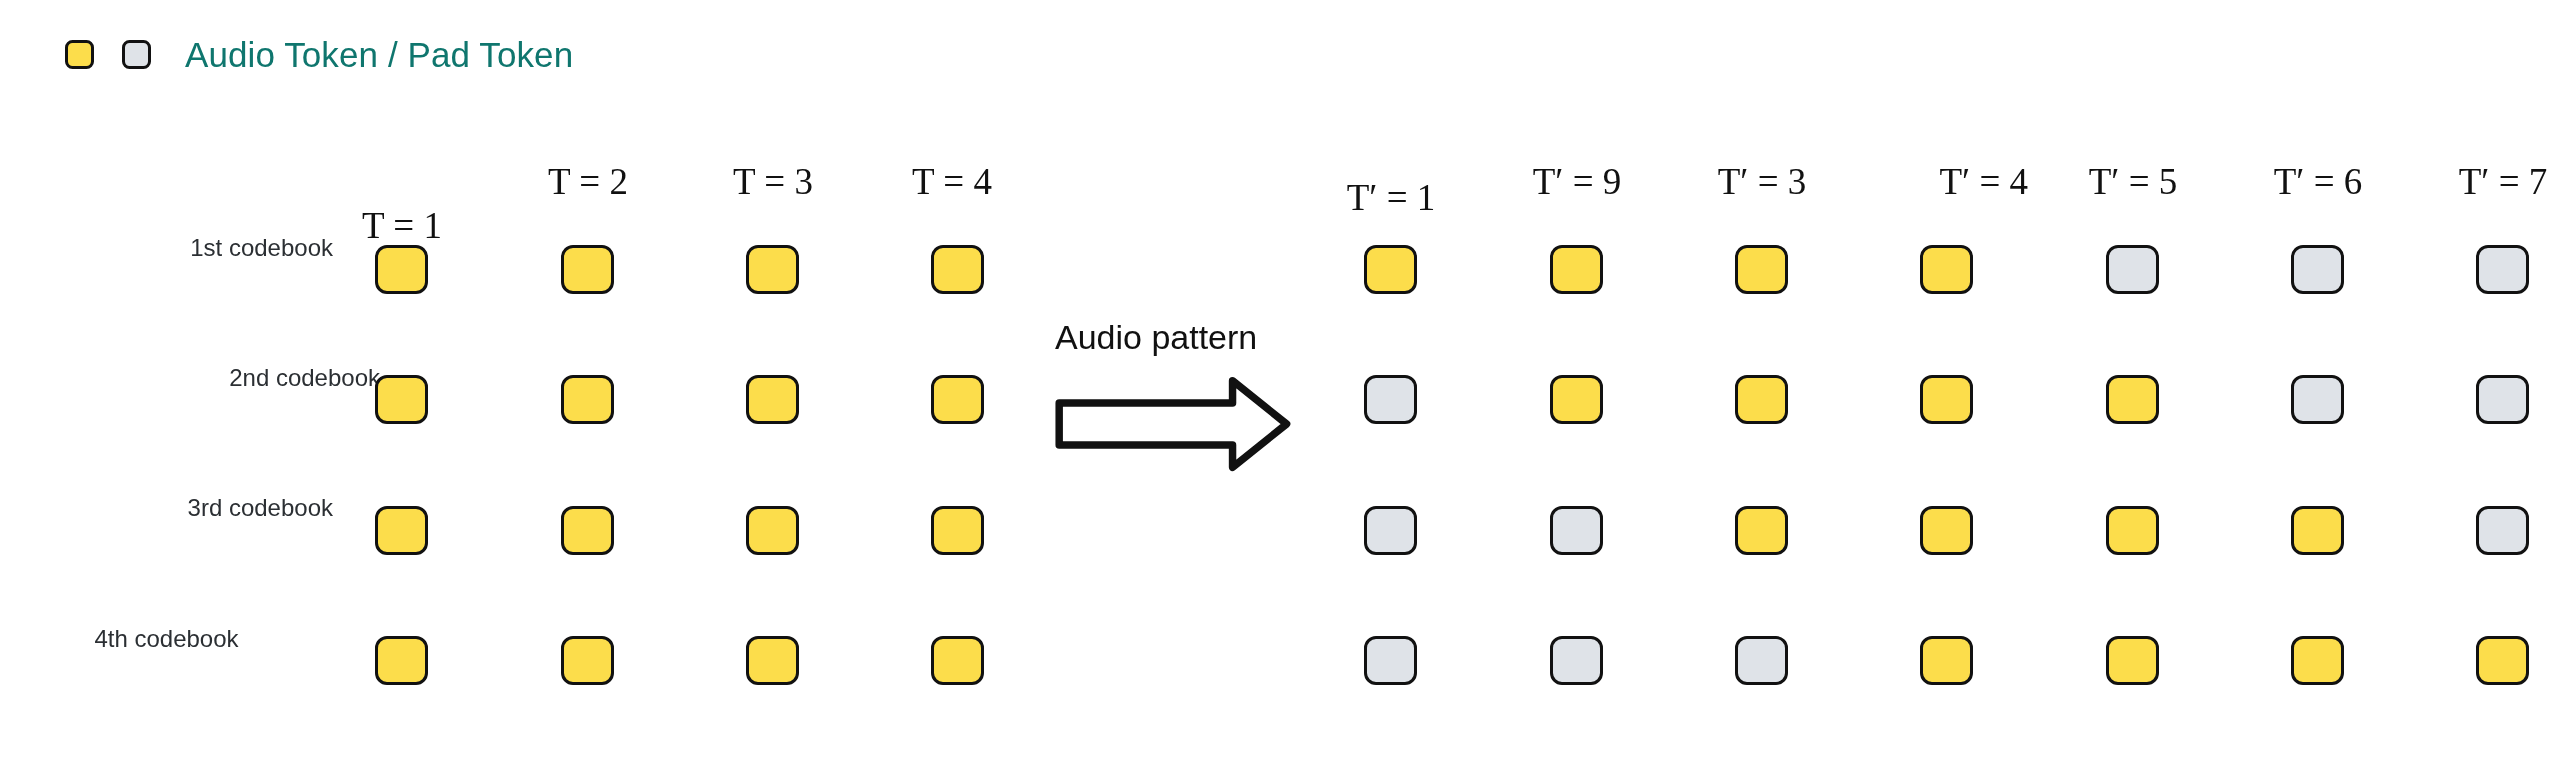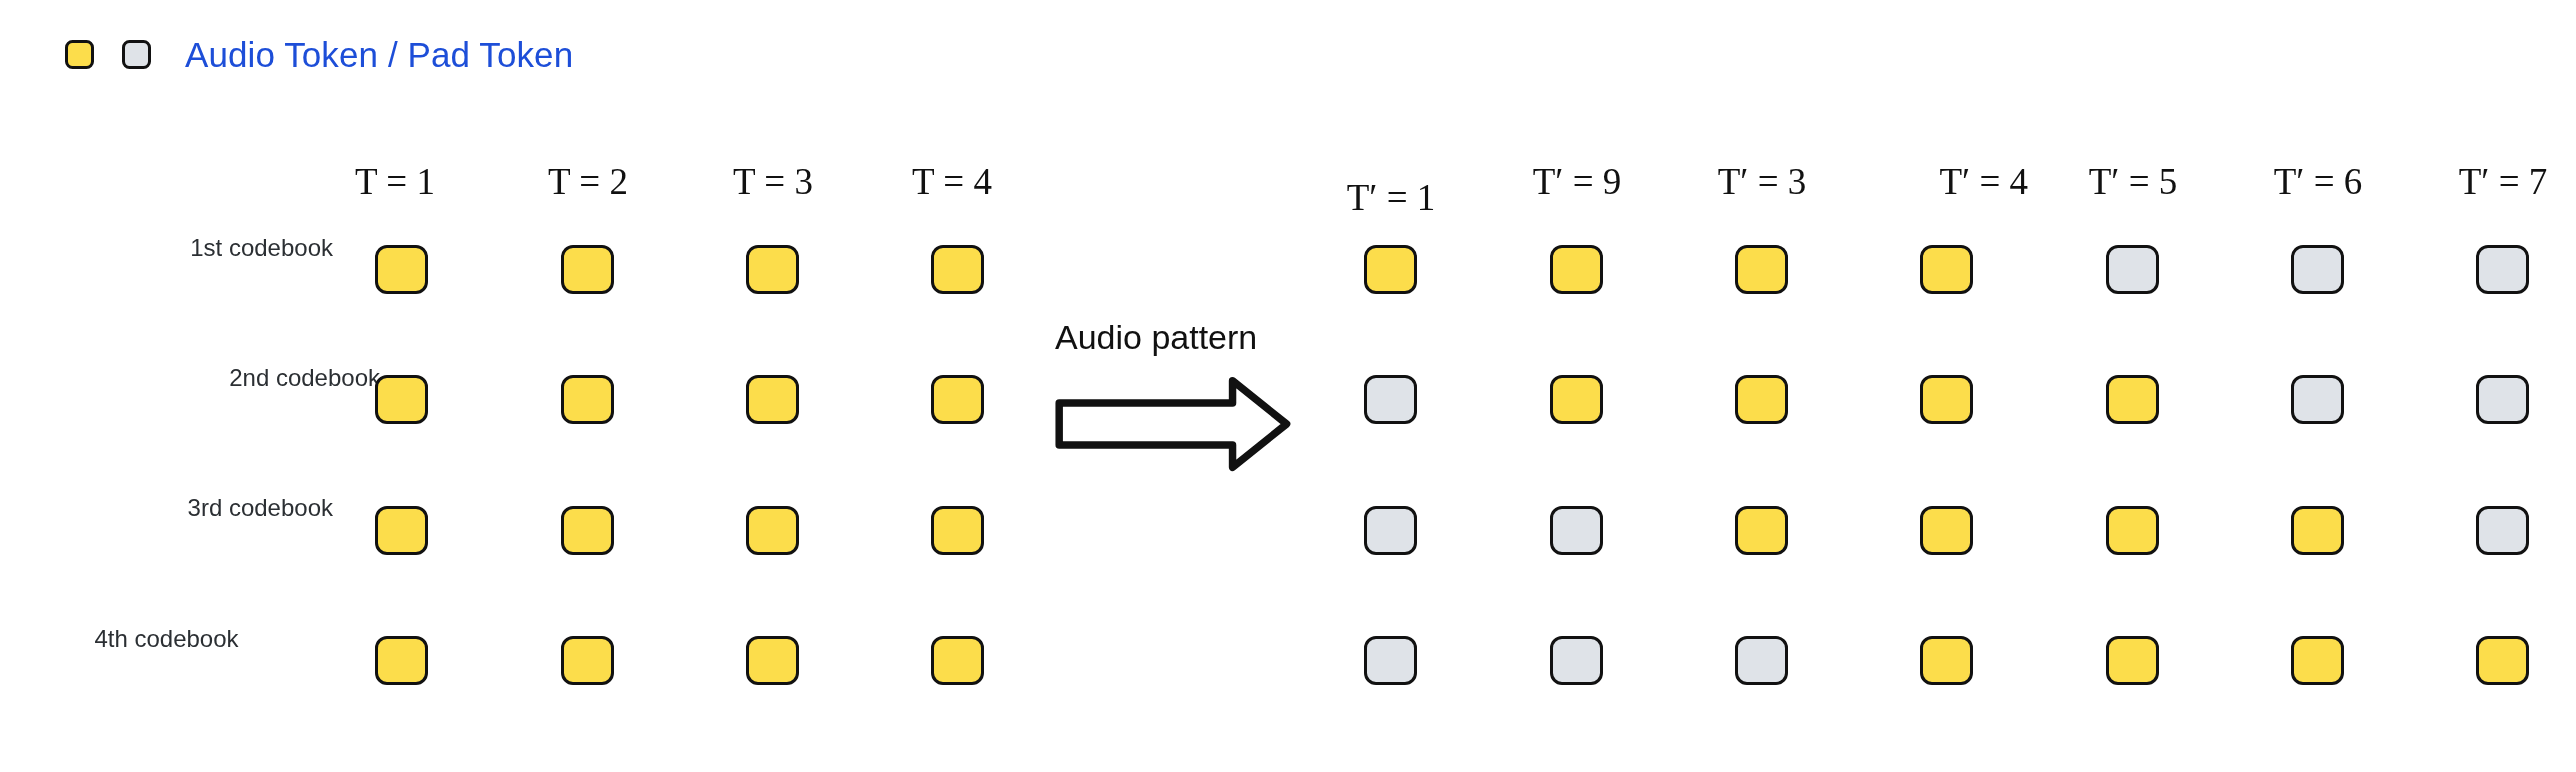--- a/index.html
+++ b/index.html
@@ -38,21 +38,21 @@
     border: 3.7px solid #111111;
     border-radius: 7.5px;
     box-sizing: content-box;
     margin-right: 28px;
     flex: none;
   }
   .legend-swatch.audio { background: #FCDD4B; }
   .legend-swatch.pad   { background: #DFE3E8; margin-right: 34px; }
   #legend-label {
     font-size: 35px;
-    color: #1d4ed8;
+    color: #0f766e;
     letter-spacing: 0.1px;
     white-space: nowrap;
     line-height: 1;
   }
 
   
   .col-header {
     position: absolute;
     top: 163px;
     width: 186px;
@@ -113,21 +113,21 @@
 
 <div id="canvas">
 
   <div id="legend">
     <span class="legend-swatch audio"></span>
     <span class="legend-swatch pad"></span>
     <span id="legend-label">Audio Token / Pad Token</span>
   </div>
 
   <div id="headers-layer">
-      <div class="col-header" style="left: 302px;">T = 1</div>
+      <div class="col-header" style="left: 309px; margin-top: 44px;">T = 1</div>
       <div class="col-header" style="left: 495px;">T = 2</div>
       <div class="col-header" style="left: 680px;">T = 3</div>
       <div class="col-header" style="left: 859px;">T = 4</div>
       <div class="col-header" style="left: 1298px; margin-top: 16px;">T′ = 1</div>
       <div class="col-header" style="left: 1484px;">T′ = 9</div>
       <div class="col-header" style="left: 1669px;">T′ = 3</div>
       <div class="col-header" style="left: 1842px; text-align: right;">T′ = 4</div>
       <div class="col-header" style="left: 2040px;">T′ = 5</div>
       <div class="col-header" style="left: 2225px;">T′ = 6</div>
       <div class="col-header" style="left: 2410px;">T′ = 7</div>

